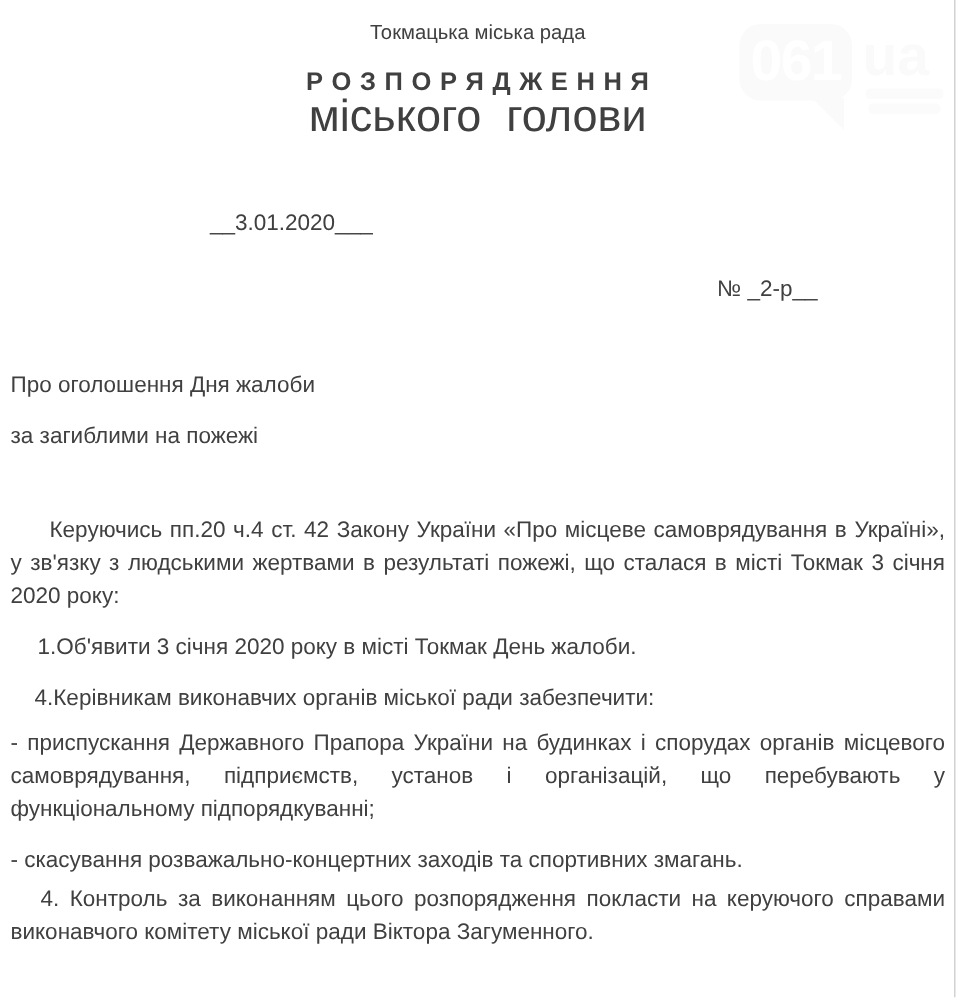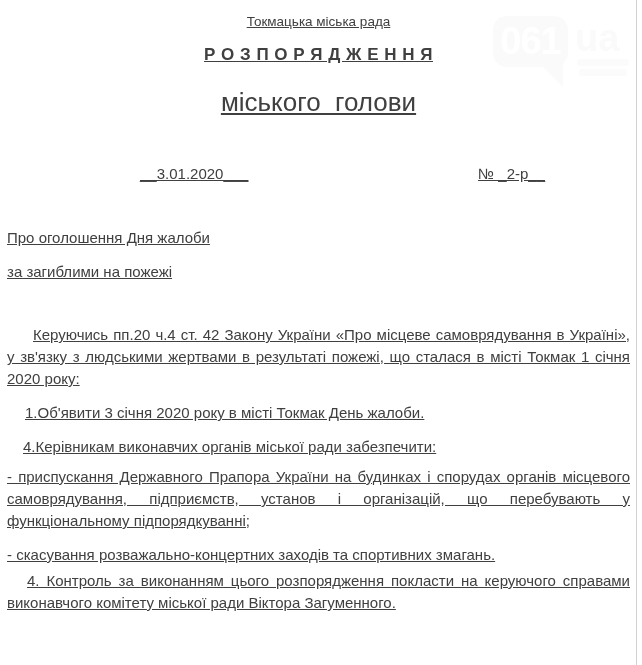--- a/index.html
+++ b/index.html
@@ -9,21 +9,20 @@
     font-family: "Liberation Sans", sans-serif;
   }
   .page {
     position: relative;
     width: 636px;
     height: 665px;
     background: #ffffff;
     border-right: 1px solid #d2d2d2;
     overflow: hidden;
     color: #404040;
-    text-decoration: underline;
   }
   .inner {
     padding: 0 6px 0 7px;
   }
   
   .watermark {
     position: absolute;
     top: 12px;
     left: 493px;
     width: 142px;
@@ -94,36 +93,35 @@
   .doc-type {
     margin-top: 16px;
     text-align: center;
     font-size: 17px;
     line-height: 17px;
     font-weight: bold;
     letter-spacing: 0.5px;
     white-space: pre-wrap;
   }
   .doc-title {
-    margin-top: 25px;
     text-align: center;
-    font-size: 26px;
+    font-size: 30px;
     line-height: 29px;
     white-space: pre-wrap;
   }
   
   .date-row {
     margin-top: 48px;
     display: flex;
     font-size: 15px;
     line-height: 18px;
     gap: 32px;
   }
   .doc-date { margin-left: 133px; }
-  .doc-number { margin-left: auto; margin-right: 85px; }
+  .doc-number { margin-left: auto; margin-right: 85px; margin-top: 44px; }
   
   .subject1 {
     margin-top: 47px;
     font-size: 15px;
     line-height: 16px;
   }
   .subject2 {
     margin-top: 18px;
     font-size: 15px;
     line-height: 16px;
@@ -166,21 +164,21 @@
 
     <div class="date-row">
       <span class="doc-date">__3.01.2020___</span>
       <span class="doc-number">№ _2-р__</span>
     </div>
 
     <div class="subject1">Про оголошення Дня жалоби</div>
     <div class="subject2">за загиблими на пожежі</div>
 
     <div class="doc-body">
-      <p class="p1">Керуючись пп.20 ч.4 ст. 42 Закону України «Про місцеве самоврядування в Україні», у зв'язку з людськими жертвами в результаті пожежі, що сталася в місті Токмак 1 січня 2020 року:</p>
+      <p class="p1">Керуючись пп.20 ч.4 ст. 42 Закону України «Про місцеве самоврядування в Україні», у зв'язку з людськими жертвами в результаті пожежі, що сталася в місті Токмак 3 січня 2020 року:</p>
       <p class="p2">1.Об'явити 3 січня 2020 року в місті Токмак День жалоби.</p>
       <p class="p3">4.Керівникам виконавчих органів міської ради забезпечити:</p>
       <p class="p4">- приспускання Державного Прапора України на будинках і спорудах органів місцевого самоврядування, підприємств, установ і організацій, що перебувають у функціональному підпорядкуванні;</p>
       <p class="p5">- скасування розважально-концертних заходів та спортивних змагань.</p>
       <p class="p7">4. Контроль за виконанням цього розпорядження покласти на керуючого справами виконавчого комітету міської ради Віктора Загуменного.</p>
     </div>
   </div>
 
 </div>
 

